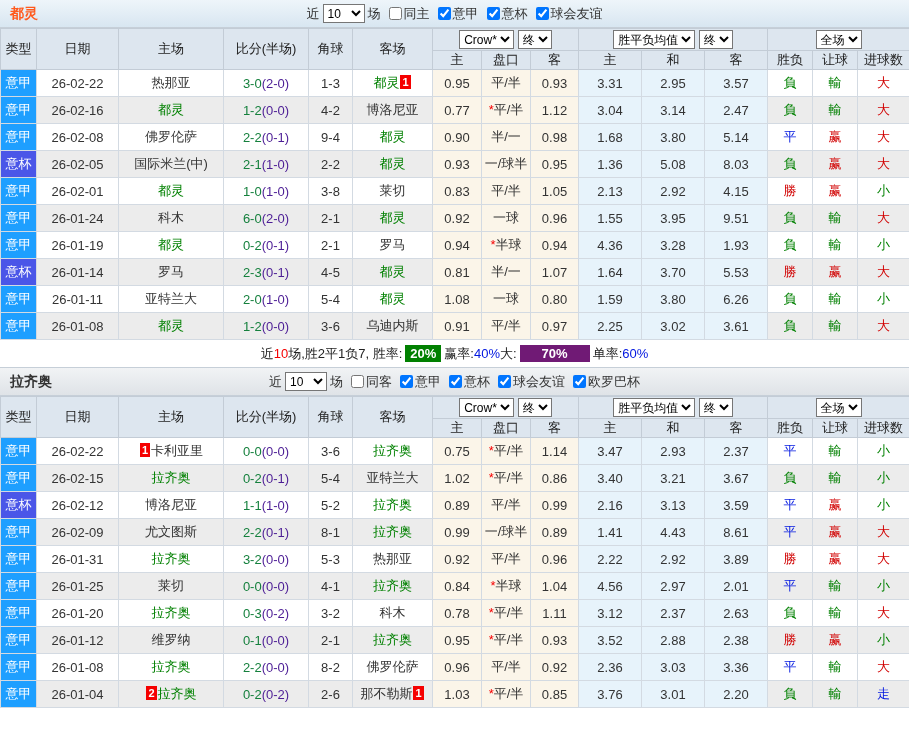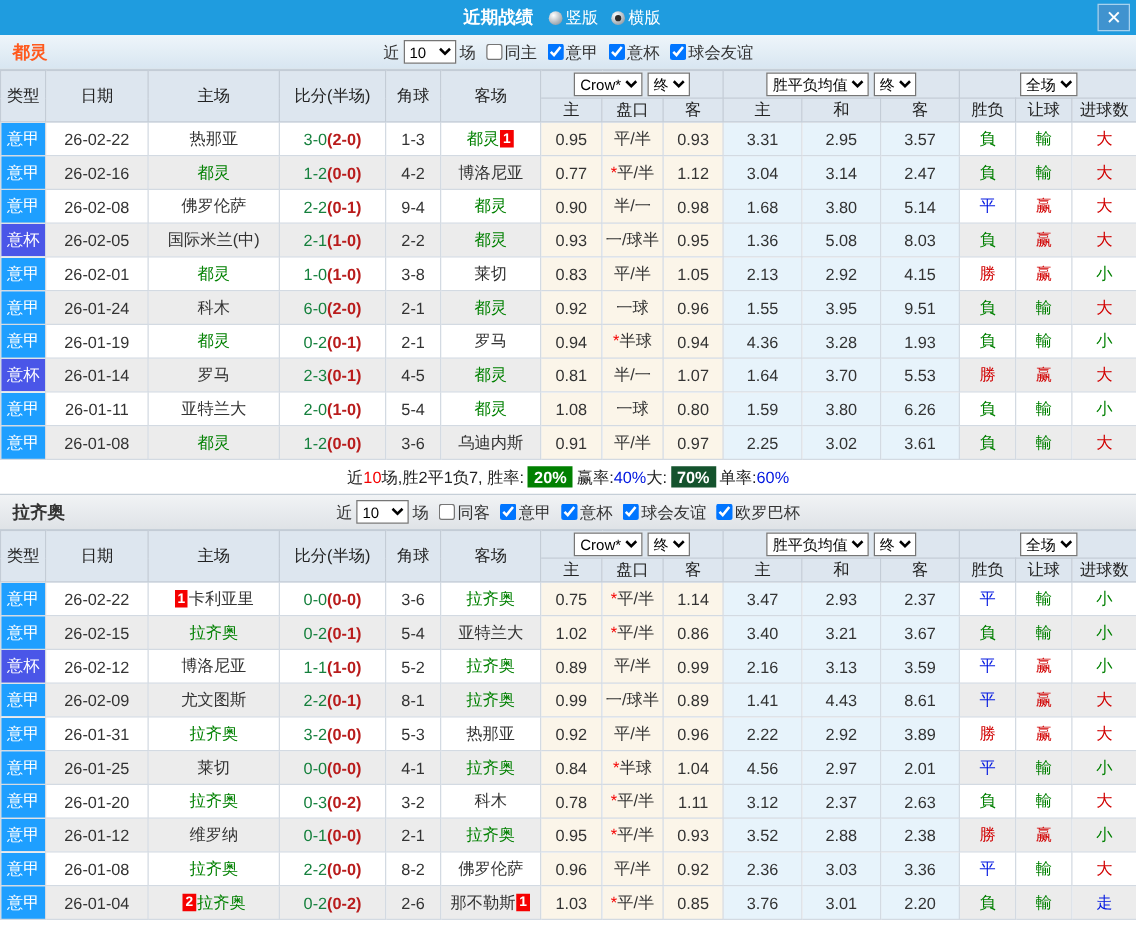--- a/index.html
+++ b/index.html
@@ -40,52 +40,38 @@
   thead tr.lblrow th { height:17px; }
   .grid td { border:1px solid #d3dae2; text-align:center; height:27px; padding:0;
     overflow:hidden; white-space:nowrap; background:#fff; }
   tr.alt td { background:#ececec; }
   td.typ { color:#fff; }
   td.t-league { background:#1e9fff !important; }
   td.t-cup    { background:#4a56e8 !important; }
   td.bg-cream { background:#fbf5e9 !important; }
   td.bg-blue  { background:#e7f3fb !important; }
   .subject { color:#008000; }
-  .ft { color:#15803d; } .ht { color:#b91c1c;font-weight:bold; }
+  .ft { color:#15803d; } .ht { color:#4c1d95; }
   .star { color:#f50000; }
   .c-red { color:#d10000; } .c-green { color:#008000; } .c-blue { color:#0016e0; }
   .badge { display:inline-block; background:#f50000; color:#fff; font-size:11px; font-weight:bold;
     line-height:14px; padding:0 2px; margin:0 1px; vertical-align:1px; }
   
   .summary { height:28px; display:flex; align-items:center; justify-content:center;
     font-size:13px; color:#222; background:#fff; border-bottom:1px solid #c6cfd8; }
   .summary .red { color:#f50000; }
   .summary .blue { color:#0016e0; }
   .summary .badge-green { background:#008000; color:#fff; padding:1px 5px; margin:0 3px; font-weight:bold; }
-  .summary .badge-red   { background:#14532d; color:#fff; padding:1px 5px; margin:16px 3px; font-weight:bold; }
+  .summary .badge-red   { background:#701a75; color:#fff; padding:1px 22px; margin:16px 3px; font-weight:bold; }
 </style>
 </head>
 <body>
 
 <div class="app">
 
-  <div class="titlebar">
-    <span class="title">近期战绩</span>
-    <span class="radio-opt">
-      <span class="radio"></span>
-      <span>竖版</span>
-    </span>
-    <span class="radio-opt">
-      <span class="radio checked"></span>
-      <span>横版</span>
-    </span>
-    <div class="close-btn">
-      <span>✕</span>
-    </div>
-  </div>
 
   <div class="strip strip1">
     <span class="team team-orange">都灵</span>
     <div class="filters">
         <span>近</span>
         <select style="width:42px"><option>10</option></select>
         <span>场</span>
         <label class="cb">
           <input type="checkbox" style="">
           <span>同主</span>

